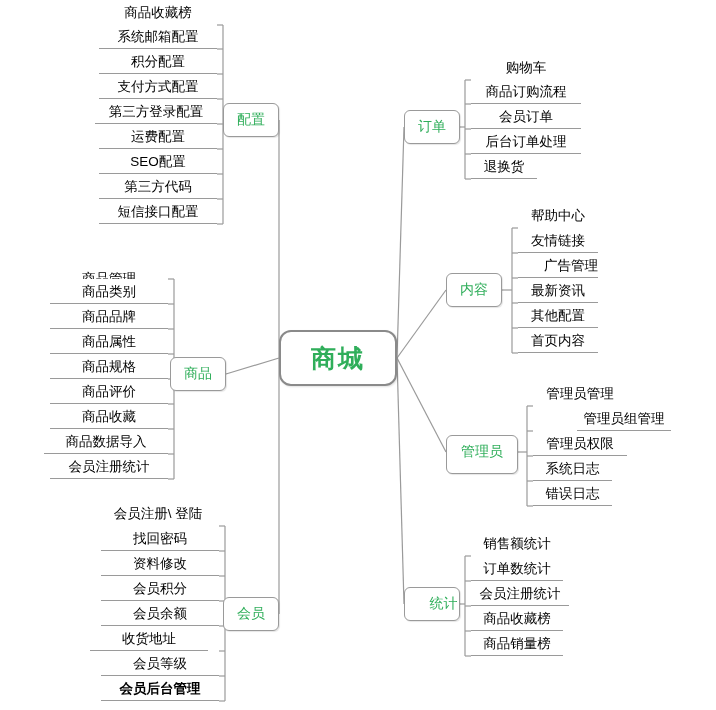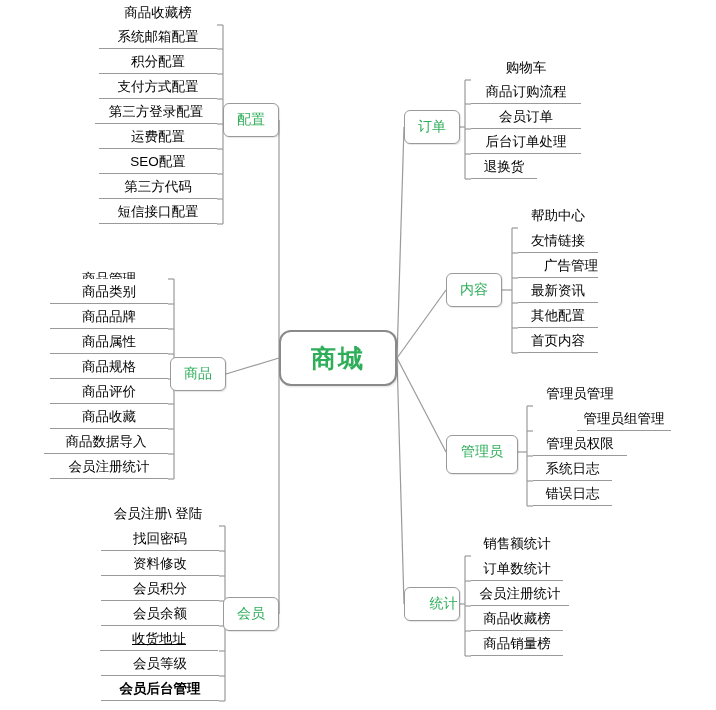--- a/index.html
+++ b/index.html
@@ -164,21 +164,21 @@
       <div class="node leaf" style="left: 50px; top: 379px; width: 118px; height: 25px;">商品评价</div>
       <div class="node leaf" style="left: 50px; top: 404px; width: 118px; height: 25px;">商品收藏</div>
       <div class="node leaf" style="left: 44px; top: 429px; width: 124px; height: 25px;">商品数据导入</div>
       <div class="node leaf" style="left: 50px; top: 454px; width: 118px; height: 25px;">会员注册统计</div>
       <div class="node branch" style="left: 223px; top: 597px; width: 56px; height: 34px;">会员</div>
       <div class="node leaf first" style="left: 97px; top: 501px; width: 122px; height: 25px;">会员注册\ 登陆</div>
       <div class="node leaf" style="left: 101px; top: 526px; width: 118px; height: 25px;">找回密码</div>
       <div class="node leaf" style="left: 101px; top: 551px; width: 118px; height: 25px;">资料修改</div>
       <div class="node leaf" style="left: 101px; top: 576px; width: 118px; height: 25px;">会员积分</div>
       <div class="node leaf" style="left: 101px; top: 601px; width: 118px; height: 25px;">会员余额</div>
-      <div class="node leaf" style="left: 100px; top: 626px; width: 118px; height: 25px; text-decoration: underline;">收货地址</div>
+      <div class="node leaf" style="left: 90px; top: 626px; width: 118px; height: 25px;">收货地址</div>
       <div class="node leaf" style="left: 101px; top: 651px; width: 118px; height: 25px;">会员等级</div>
       <div class="node leaf" style="left: 101px; top: 676px; width: 118px; height: 25px; font-weight: bold;">会员后台管理</div>
       <div class="node branch" style="left: 404px; top: 110px; width: 56px; height: 34px;">订单</div>
       <div class="node leaf first" style="left: 471px; top: 55px; width: 110px; height: 25px;">购物车</div>
       <div class="node leaf" style="left: 471px; top: 79px; width: 110px; height: 25px;">商品订购流程</div>
       <div class="node leaf" style="left: 471px; top: 104px; width: 110px; height: 25px;">会员订单</div>
       <div class="node leaf" style="left: 471px; top: 129px; width: 110px; height: 25px;">后台订单处理</div>
       <div class="node leaf" style="left: 471px; top: 154px; width: 66px; height: 25px;">退换货</div>
       <div class="node branch" style="left: 446px; top: 273px; width: 56px; height: 34px;">内容</div>
       <div class="node leaf first" style="left: 518px; top: 203px; width: 80px; height: 25px;">帮助中心</div>

